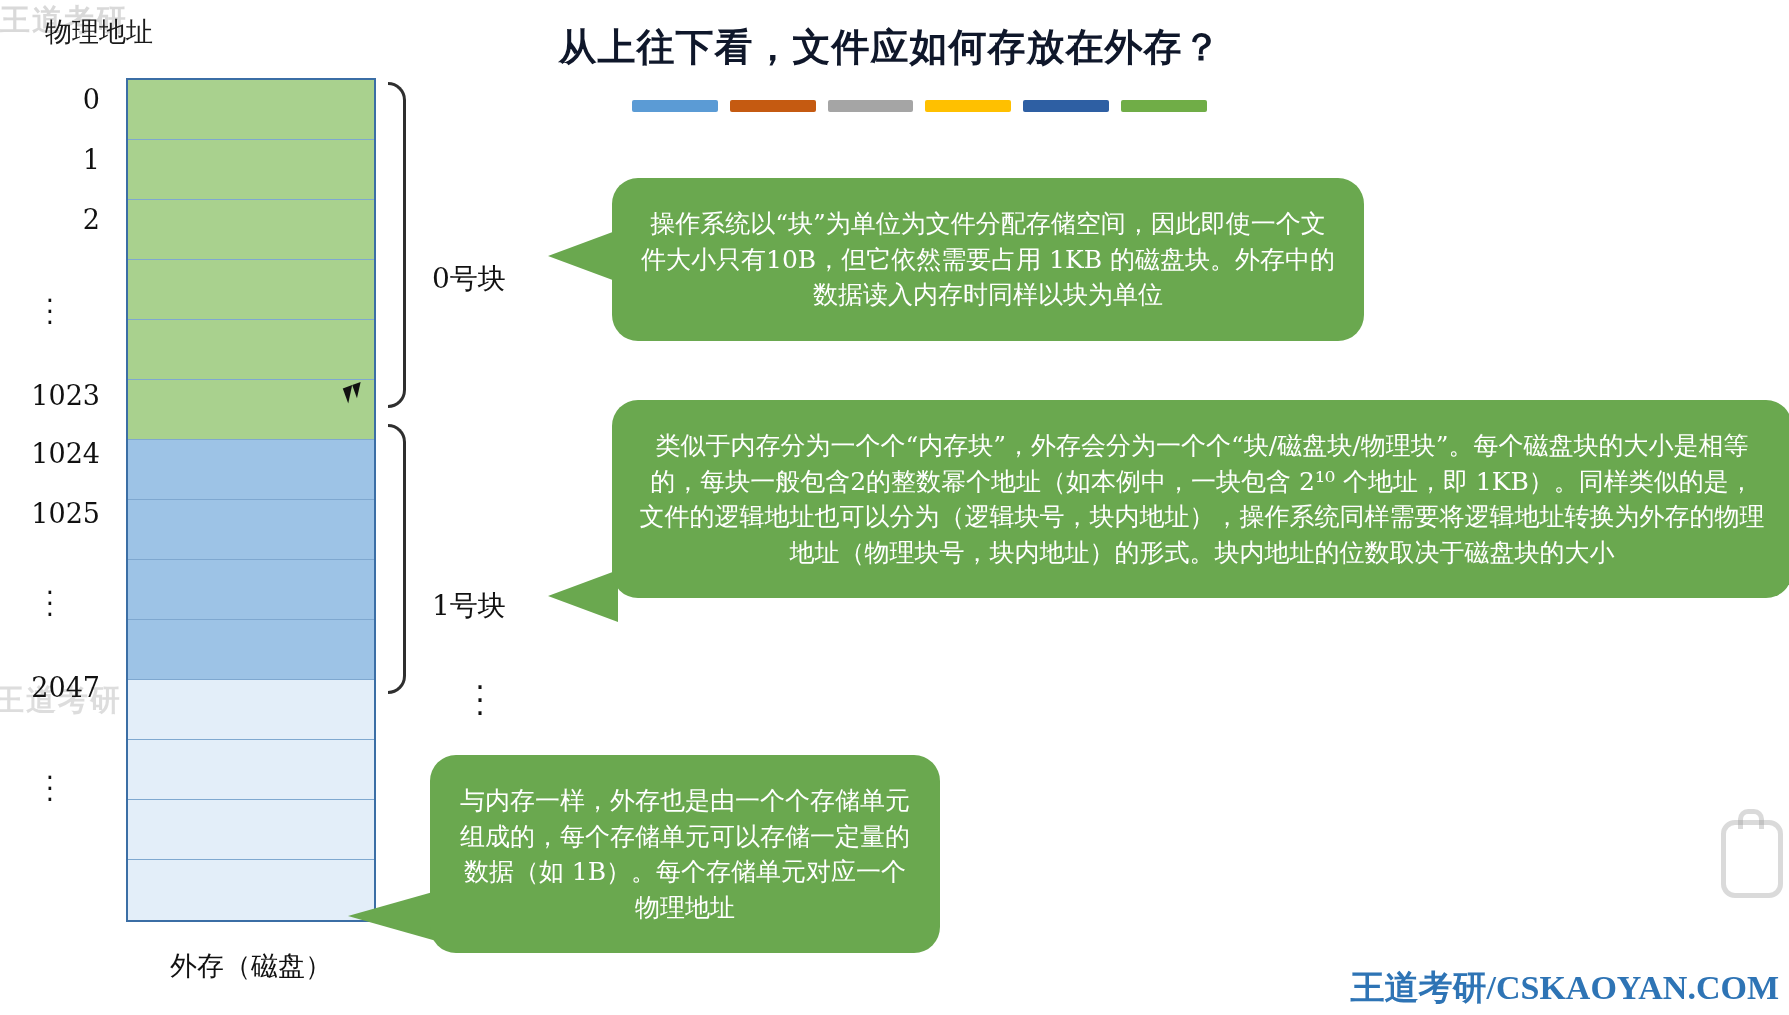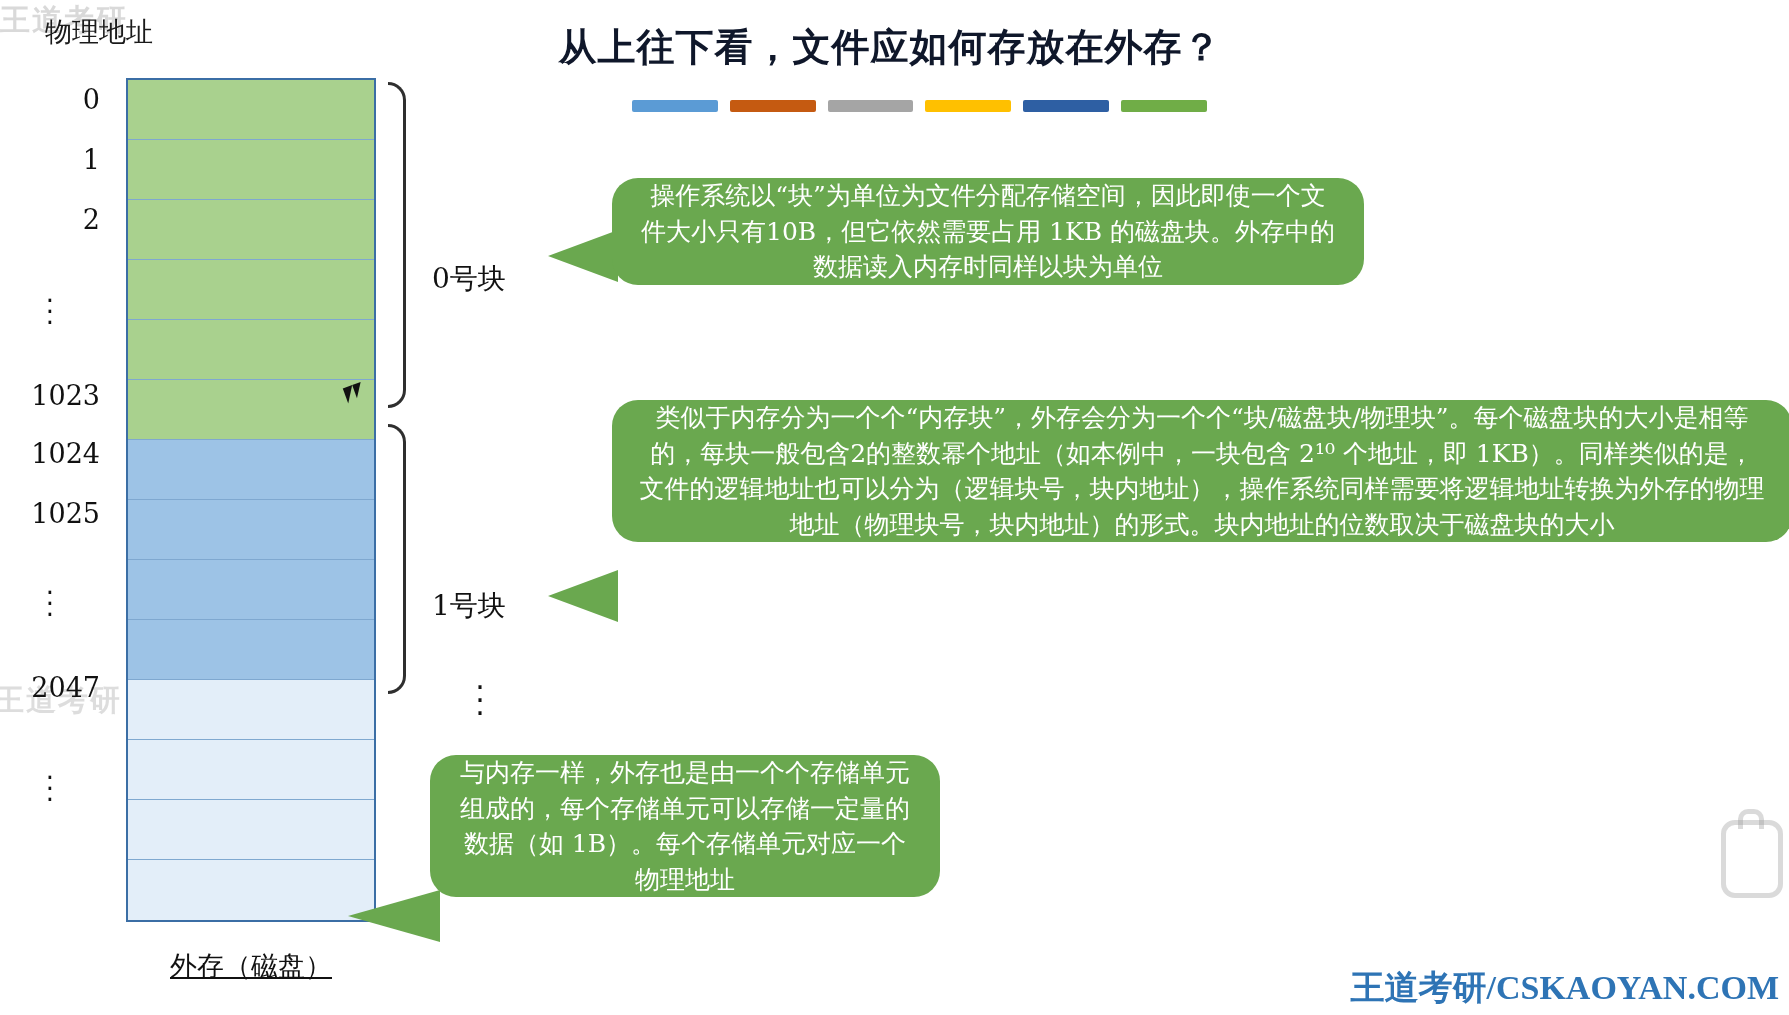--- a/index.html
+++ b/index.html
@@ -91,21 +91,20 @@
 
   .ext-label {
     position: absolute;
     left: 126px;
     top: 948px;
     width: 250px;
     text-align: center;
     font-size: 27px;
     color: #111;
     font-family: "DejaVu Serif", "Liberation Serif", serif;
-    text-decoration: underline;
   }
 
   
   .brace {
     position: absolute;
     border: 3px solid #2f2f2f;
     border-left: none;
     width: 18px;
     box-sizing: border-box;
   }
@@ -124,21 +123,21 @@
     text-align: center;
   }
   .col-dots i { display: block; font-style: normal; }
 
   
   .bubble {
     position: absolute;
     background: #6aa84f;
     color: #ffffff;
     border-radius: 26px;
-    padding: 0 26px;
+    padding: 28px 26px;
     box-sizing: border-box;
     font-size: 25px;
     line-height: 1.42;
     text-align: center;
     font-family: "DejaVu Serif", "Liberation Serif", serif;
   }
   .bubble.b1 { left: 612px; top: 178px; width: 752px; background: #6aa84f; }
   .bubble.b2 { left: 612px; top: 400px; width: 1180px; text-align: center; }
   .bubble.b3 { left: 430px; top: 755px; width: 510px; }
 

